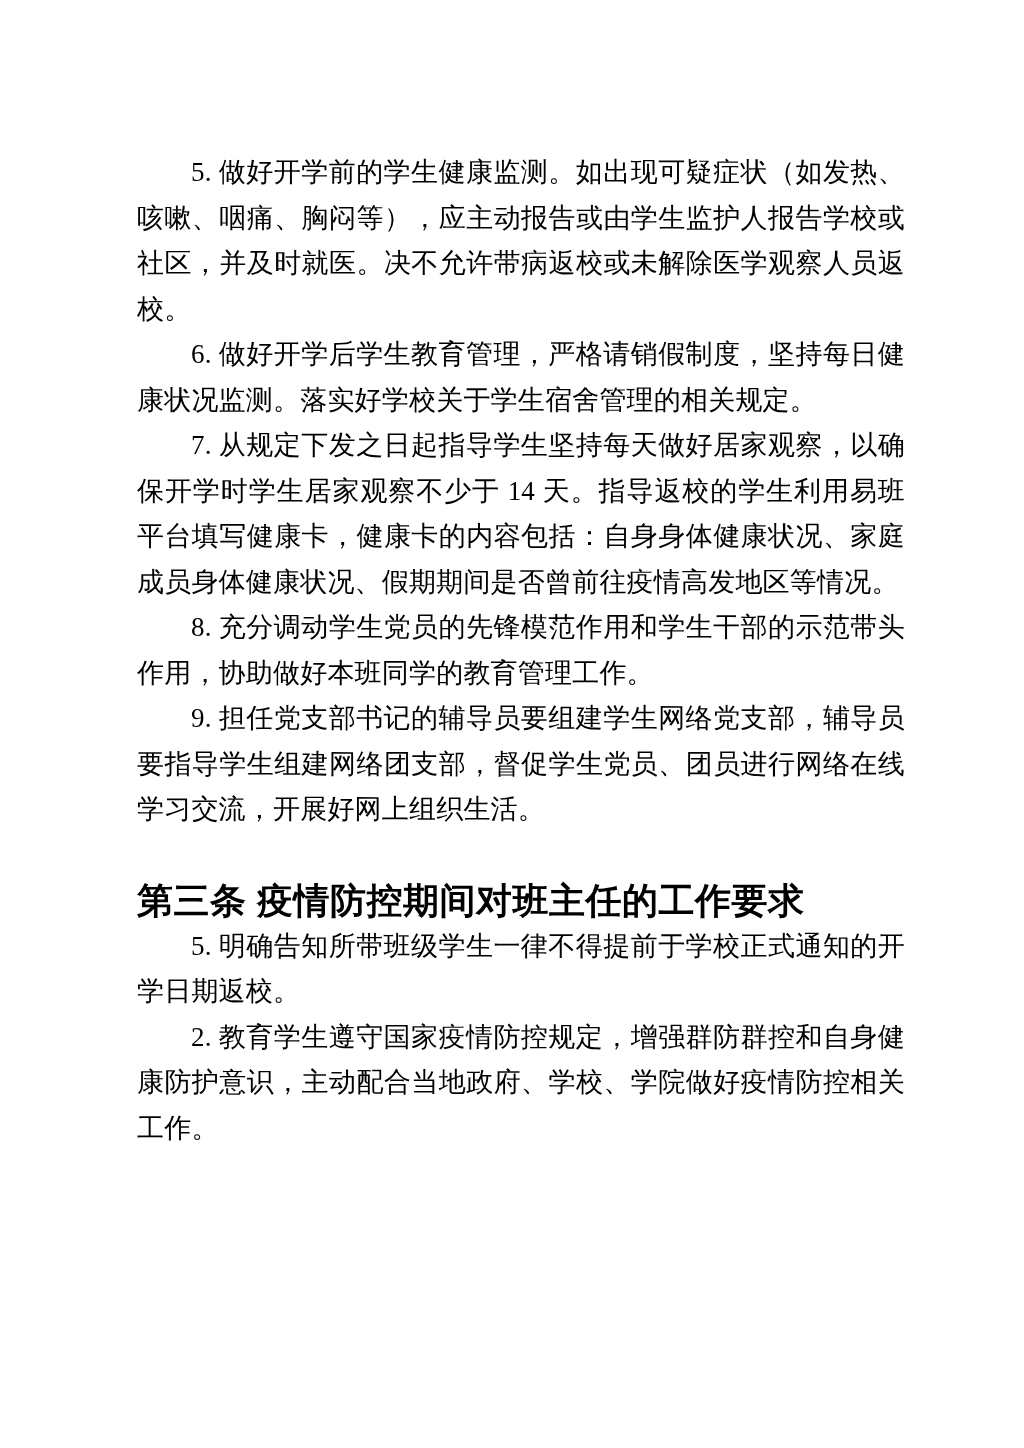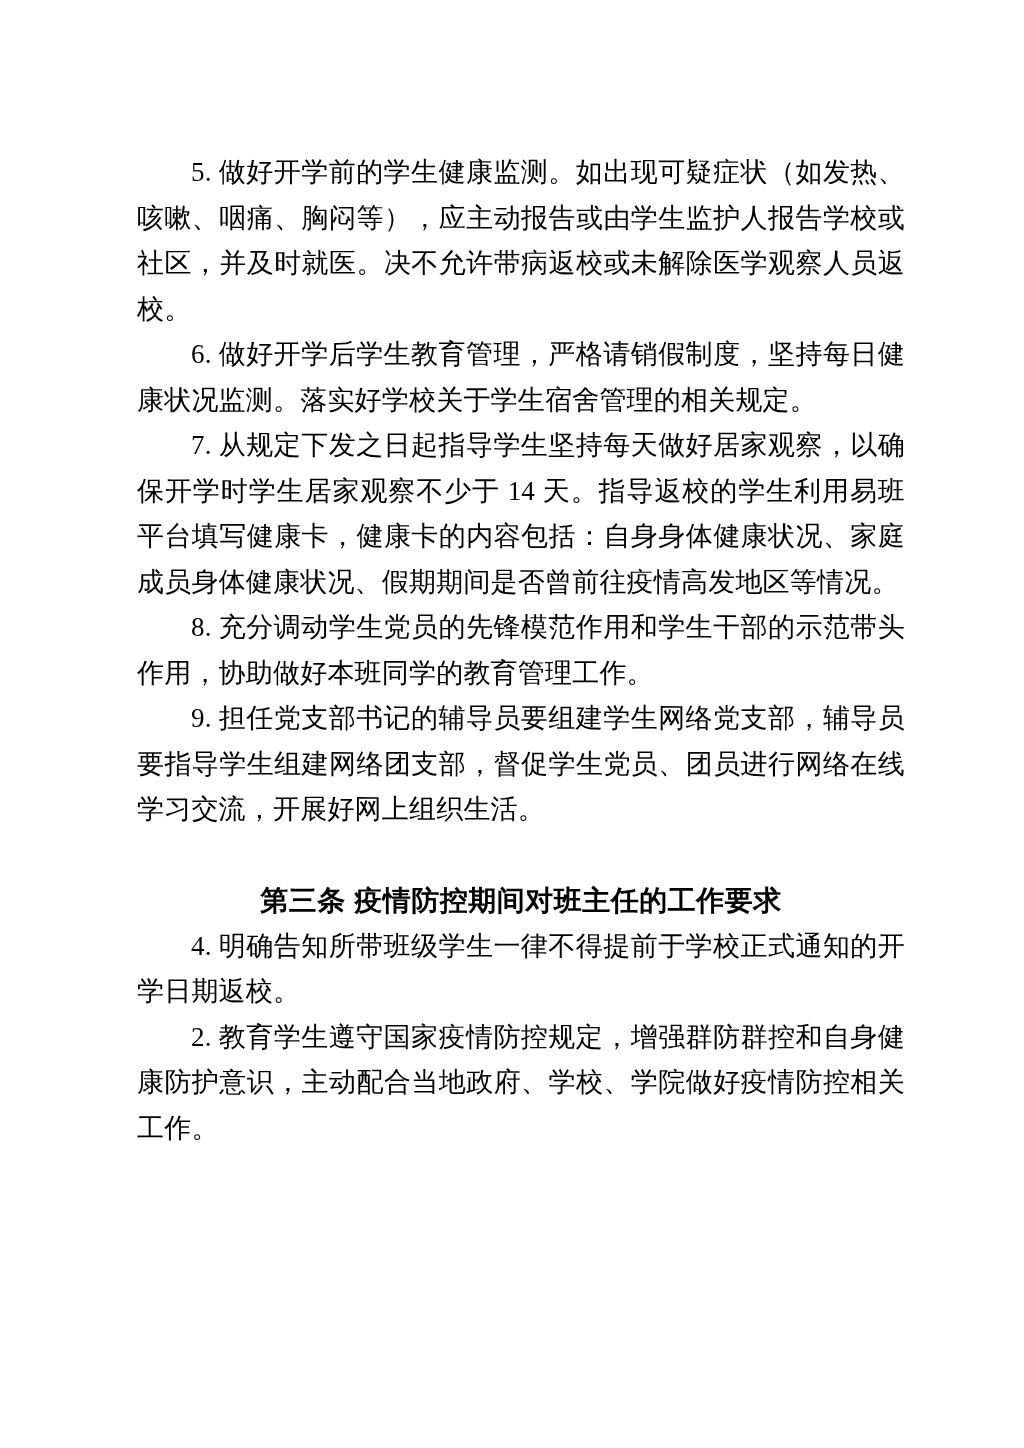--- a/index.html
+++ b/index.html
@@ -25,38 +25,38 @@
     font-size: 27px;
     line-height: 45.5px;
     color: #000000;
     text-align: justify;
     text-indent: 2em;
     margin: 0;
     letter-spacing: 0.2px;
   }
   .section-heading {
     font-family: "Liberation Sans", "DejaVu Sans", sans-serif;
-    font-size: 28px;
+    font-size: 36px;
     font-weight: 700;
     line-height: 45.5px;
     color: #000000;
-    text-align: center;
+    text-align: left;
     margin: 45.5px 0 0 0;
     letter-spacing: 0.5px;
   }
 </style>
 </head>
 <body>
 
 <div class="page">
   <div class="text-block">
     <p class="body-para">5. 做好开学前的学生健康监测。如出现可疑症状（如发热、咳嗽、咽痛、胸闷等），应主动报告或由学生监护人报告学校或社区，并及时就医。决不允许带病返校或未解除医学观察人员返校。</p>
     <p class="body-para">6. 做好开学后学生教育管理，严格请销假制度，坚持每日健康状况监测。落实好学校关于学生宿舍管理的相关规定。</p>
     <p class="body-para">7. 从规定下发之日起指导学生坚持每天做好居家观察，以确保开学时学生居家观察不少于 14 天。指导返校的学生利用易班平台填写健康卡，健康卡的内容包括：自身身体健康状况、家庭成员身体健康状况、假期期间是否曾前往疫情高发地区等情况。</p>
     <p class="body-para">8. 充分调动学生党员的先锋模范作用和学生干部的示范带头作用，协助做好本班同学的教育管理工作。</p>
     <p class="body-para">9. 担任党支部书记的辅导员要组建学生网络党支部，辅导员要指导学生组建网络团支部，督促学生党员、团员进行网络在线学习交流，开展好网上组织生活。</p>
 
     <h2 class="section-heading">第三条 疫情防控期间对班主任的工作要求</h2>
 
-    <p class="body-para">4. 明确告知所带班级学生一律不得提前于学校正式通知的开学日期返校。</p>
+    <p class="body-para">5. 明确告知所带班级学生一律不得提前于学校正式通知的开学日期返校。</p>
     <p class="body-para">2. 教育学生遵守国家疫情防控规定，增强群防群控和自身健康防护意识，主动配合当地政府、学校、学院做好疫情防控相关工作。</p>
   </div>
 </div>
 
 </body></html>

